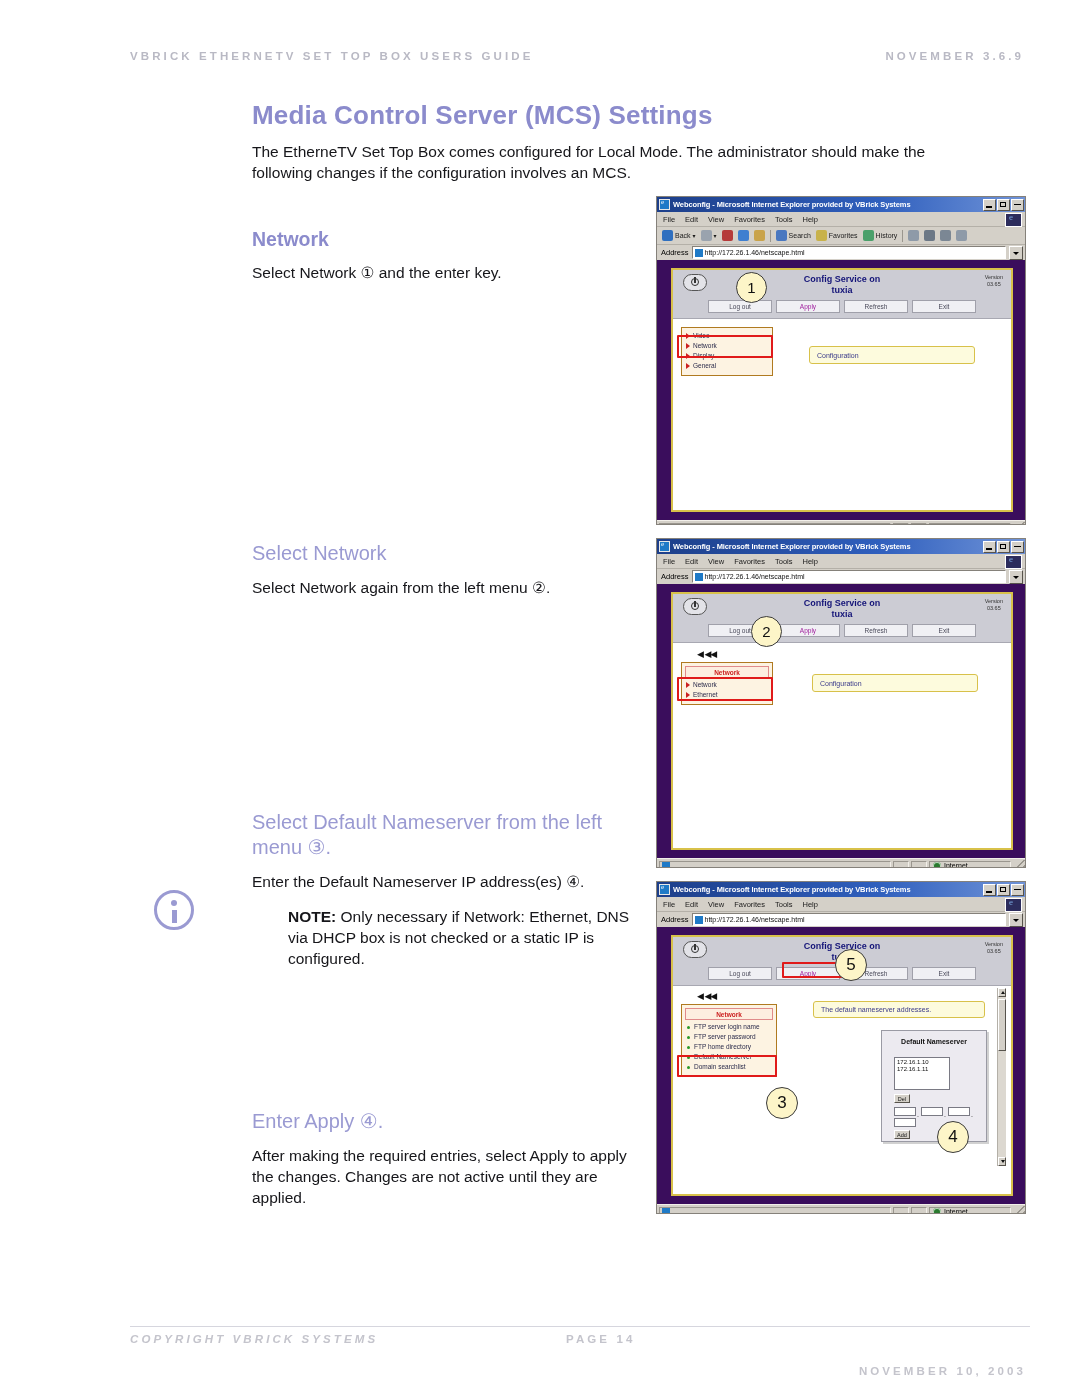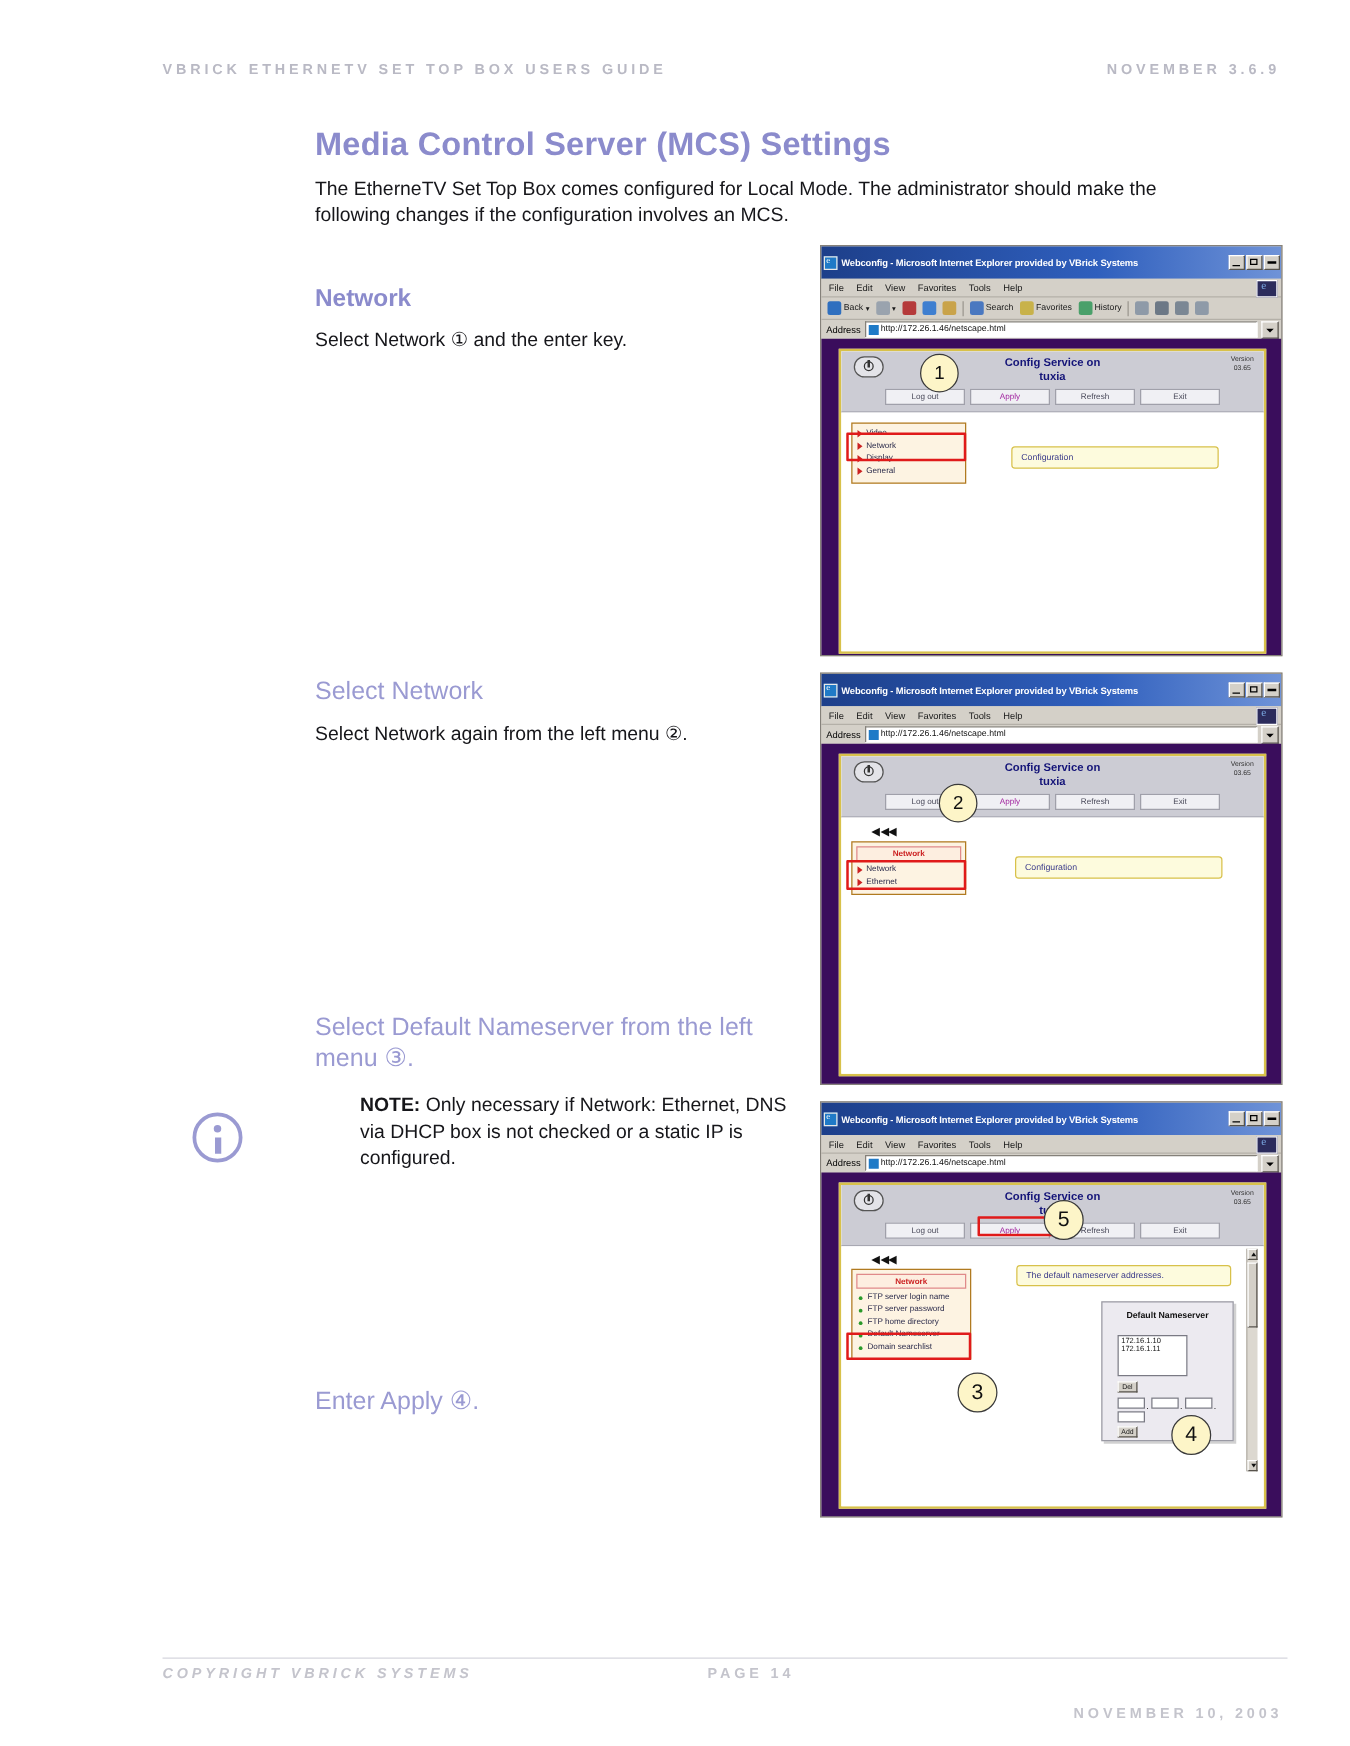--- a/index.html
+++ b/index.html
@@ -144,21 +144,21 @@
   .ie-win {
     position: absolute;
     background: #d4d0c8;
     border: 1px solid #85817a;
     box-sizing: border-box;
     font-size: 7px;
     color: #000;
     overflow: hidden;
   }
   .ie-titlebar {
-    height: 26px;
+    height: 15px;
     background: linear-gradient(to right, #1d3f8a 0%, #2f5fbd 60%, #6f93d8 100%);
     display: flex;
     align-items: center;
     padding: 0 1px 0 2px;
     color: #fff;
   }
   .ie-title-ico {
     width: 9px; height: 9px;
     background: #1f7ac7;
     border: 1px solid #e8e8e8;
@@ -596,30 +596,32 @@
   <div class="body-txt">Select Network ① and the enter key.</div>
 </div>
 
 <div class="blk" id="blk-select">
   <h2 class="sec light">Select Network</h2>
   <div class="body-txt">Select Network again from the left menu ②.</div>
 </div>
 
 <div class="blk" id="blk-default">
   <h2 class="sec light">Select Default Nameserver from the left menu ③.</h2>
+  <div class="body-txt">Enter the Default Nameserver IP address(es) ④.</div>
   <div class="note">
     <b>NOTE:</b>
     <span>Only necessary if Network: Ethernet, DNS via DHCP box is not checked or a static IP is configured.</span>
   </div>
 </div>
 
 <div class="info-icon"></div>
 
 <div class="blk" id="blk-apply">
   <h2 class="sec light">Enter Apply ④.</h2>
+  <div class="body-txt">After making the required entries, select Apply to apply the changes.  Changes are not active until they are applied.</div>
 </div>
 
 <div class="ie-win" style="left:656px; top:196px; width:370px; height:329px;">
   <div class="ie-titlebar">
     <span class="ie-title-ico"></span>
     <span class="ie-title-txt">Webconfig - Microsoft Internet Explorer provided by VBrick Systems</span>
     <span class="ie-winbtns">
       <span class="ie-winbtn wb-min">
           <i></i>
         </span>

